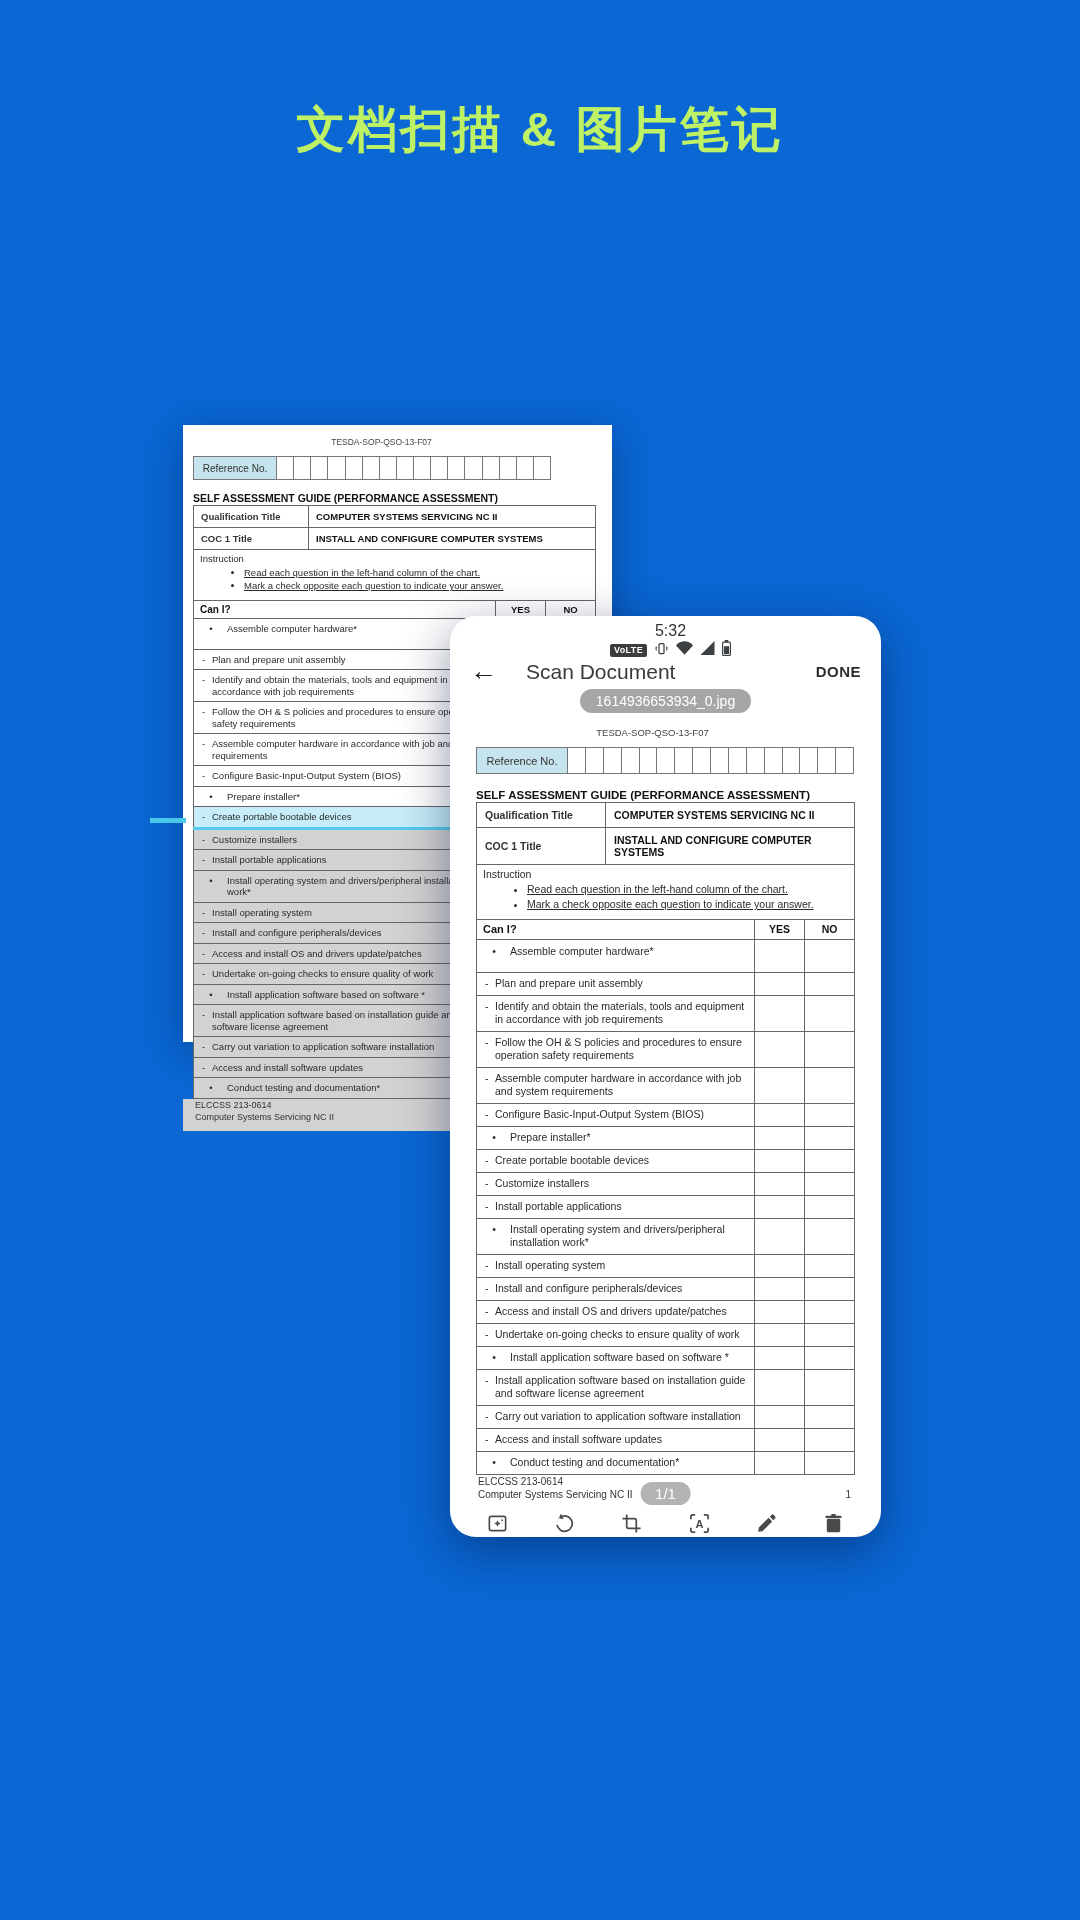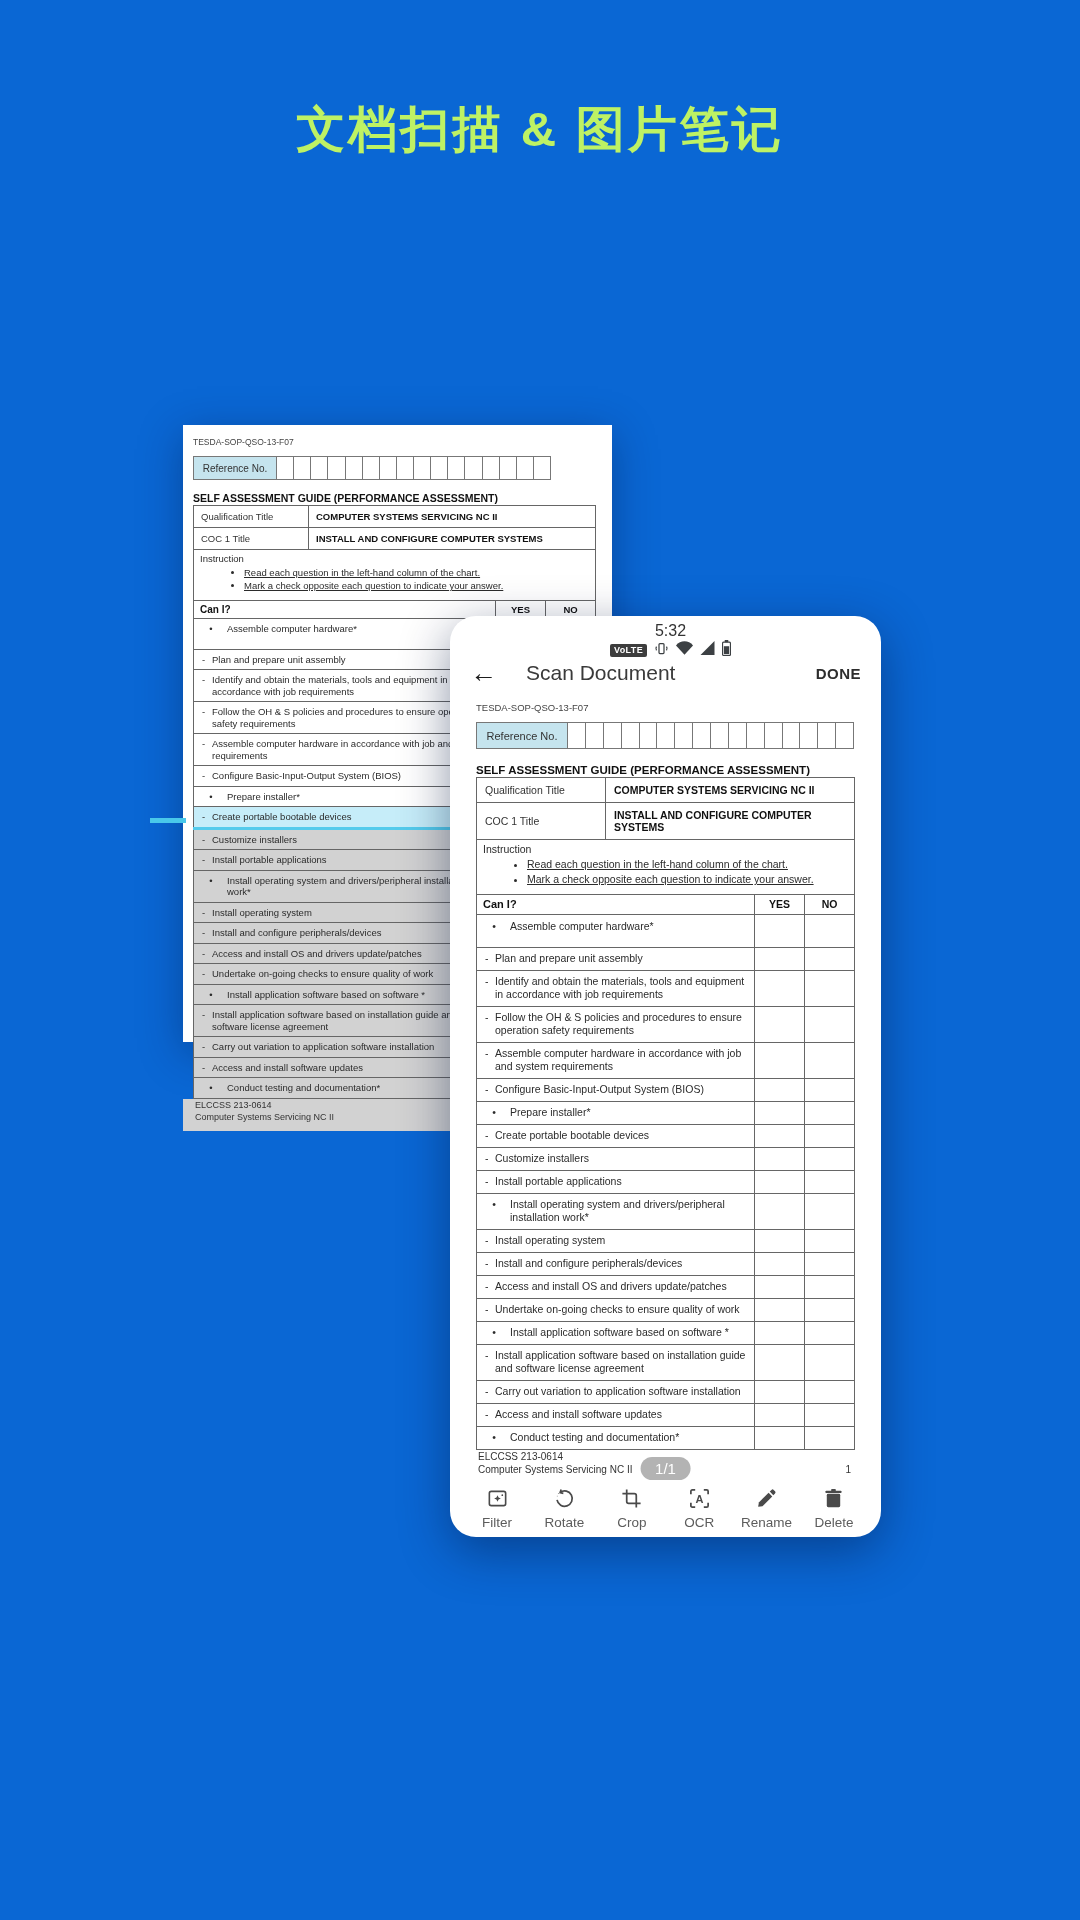--- a/index.html
+++ b/index.html
@@ -37,34 +37,34 @@
   .toolbar{height:70px;display:flex;align-items:center;justify-content:space-between;
            padding:0 18px 6px;}
   .tb-item{display:flex;flex-direction:column;align-items:center;gap:5px;width:58px;
            color:#5c5c5c;font-size:13.5px;cursor:pointer;}
   .tb-item svg{display:block;}
 
   
   .doc{--fs:10.5px;--lh:13px;--rp:2.5px;
        display:flex;flex-direction:column;padding:8px 13px 0;color:#2b2b2b;}
   .bg-doc .doc{--fs:9.5px;--lh:11.5px;--rp:2px;padding:8px 16px 0 10px;flex:1;}
-  .form-code{text-align:left;font-size:calc(var(--fs) - 1px);color:#444;
+  .form-code{text-align:center;font-size:calc(var(--fs) - 1px);color:#444;
              padding-right:26px;margin:4px 0 9px;}
   .ref-row{display:flex;height:27px;width:378px;}
   .bg-doc .ref-row{width:358px;height:24px;}
   .ref-label{width:90px;background:#c5e4ee;border:1px solid #777;display:flex;align-items:center;
              justify-content:center;font-size:calc(var(--fs) + .5px);color:#333;}
   .bg-doc .ref-label{width:82px;}
   .ref-boxes{flex:1;display:flex;border:1px solid #777;border-left:none;}
   .ref-box{flex:1;border-left:1px solid #777;}
   .ref-box:first-child{border-left:none;}
   .sec-title{font-weight:bold;font-size:calc(var(--fs) + 1px);margin:15px 0 1px;color:#111;}
   .bg-doc .sec-title{margin:12px 0 1px;}
   table{border-collapse:collapse;width:100%;}
-  .info-table td{border:1px solid #666;font-size:var(--fs);padding:6px 8px;}
+  .info-table td{border:1px solid #666;font-size:var(--fs);padding:6px 8px;font-weight:bold;}
   .bg-doc .info-table td{padding:5px 7px;}
   .il{width:112px;color:#333;}
   .bg-doc .il{width:100px;}
   .iv{font-weight:bold;color:#111;}
   .instr{border:1px solid #666;border-top:none;padding:3px 6px 6px;font-size:var(--fs);
          line-height:var(--lh);}
   .instr-list{margin:2px 0 0 44px;padding:0;}
   .instr-list li{margin:2px 0;text-decoration:underline;}
   .check-table{font-size:var(--fs);line-height:var(--lh);margin-top:-1px;}
   .check-table th,.check-table td{border:1px solid #666;}
@@ -389,20 +389,23 @@
         </span>
       </span>
     </div>
 
     <div class="app-header">
       <span class="back">←</span>
       <span class="scr-title">Scan Document</span>
       <span class="done">DONE</span>
     </div>
 
+    <div class="fname-row">
+      <span class="fname">1614936653934_0.jpg</span>
+    </div>
 
     <div class="screen-doc">
   <div class="doc">
     <div class="form-code">TESDA-SOP-QSO-13-F07</div>
     <div class="ref-row">
       <div class="ref-label">Reference No.</div>
       <div class="ref-boxes">
               <div class="ref-box"></div>
               <div class="ref-box"></div>
               <div class="ref-box"></div>

